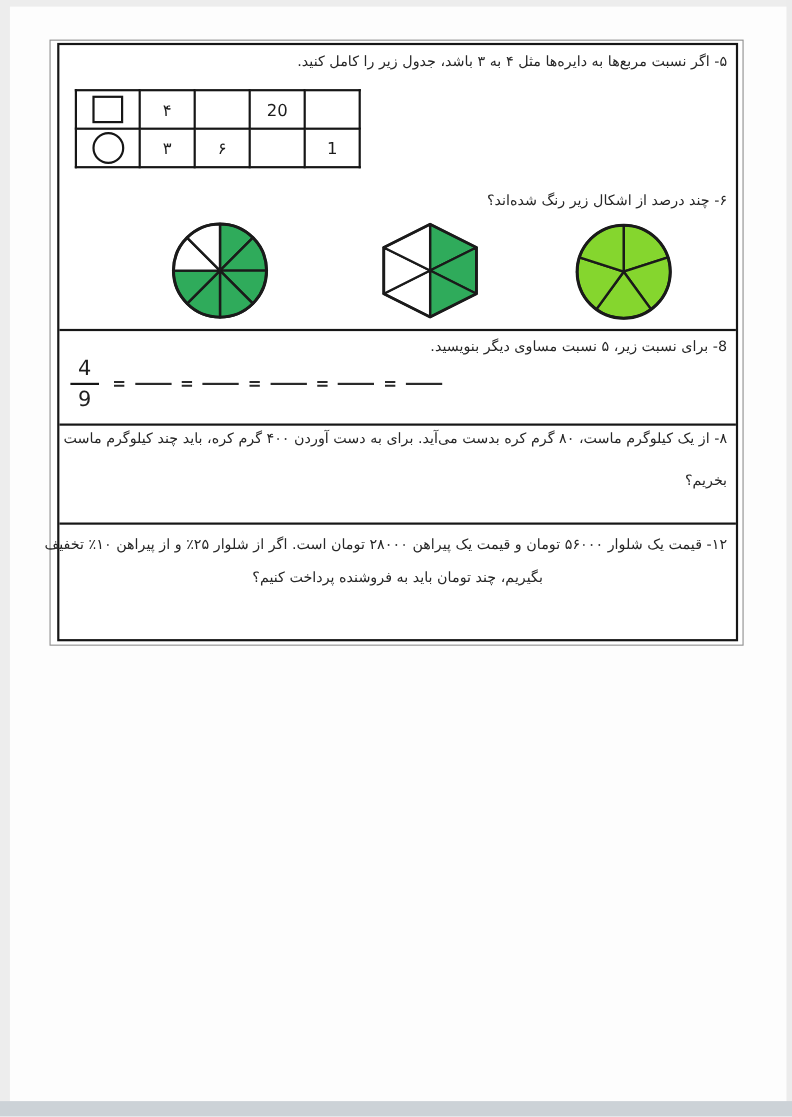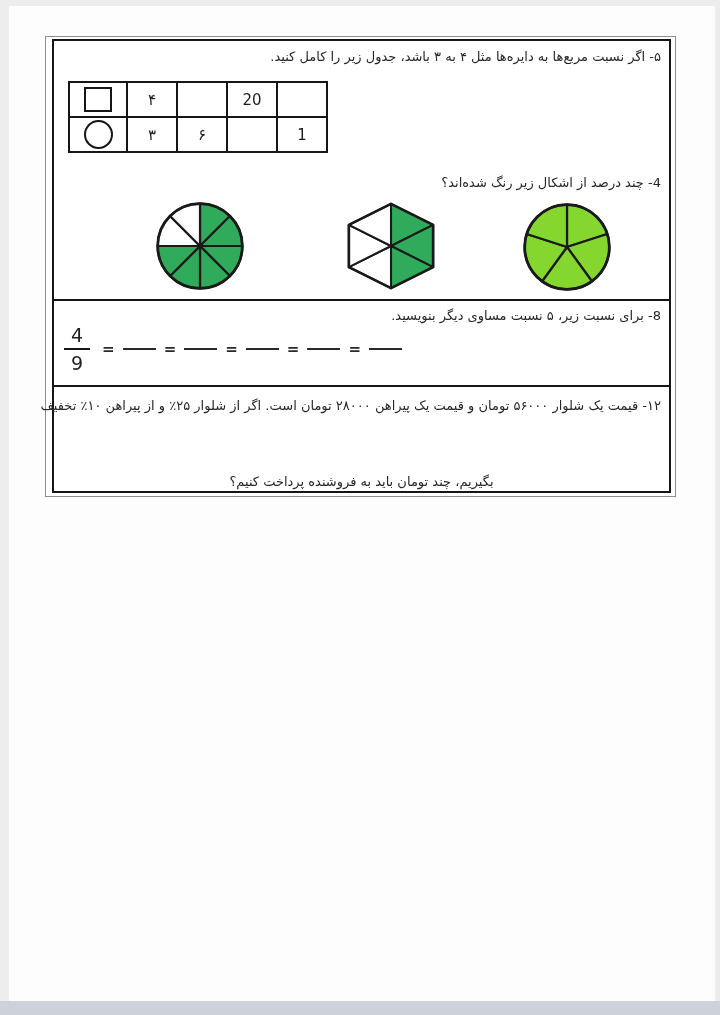--- a/index.html
+++ b/index.html
@@ -25,21 +25,21 @@
   .sheet-inner{border:2.5px solid #161616;}
   .row{position:relative;border-bottom:2px solid #161616;}
   .row:last-child{border-bottom:none;}
   .r1{height:258px}.r2{height:84px}.r3{height:88px}
   .r4{height:102px}.r5{height:108px}.r6{height:118px}.r7{height:104px}
 
   .qline{
     position:absolute;right:8px;direction:rtl;unicode-bidi:plaintext;
     white-space:nowrap;font-size:13px;line-height:18px;color:#272727;
   }
-  .center-line{left:0;right:0;text-align:center;margin-top:46px;}
+  .center-line{left:0;right:0;text-align:center;}
 
   
   .ratio-table{
     position:absolute;left:14px;top:40px;border-collapse:collapse;
   }
   .ratio-table td{
     border:2px solid #161616;width:48px;height:33px;
     text-align:center;vertical-align:middle;
     font-size:15px;color:#1d1d1d;padding:0;
   }
@@ -95,21 +95,21 @@
             <div class="ci-icon"></div>
           </td>
           <td>۳</td>
           <td>۶</td>
           <td></td>
           <td>1</td>
         </tr>
       </tbody>
         </table>
 
-      <div class="qline" style="top:133px">4- چند درصد از اشکال زیر رنگ شده‌اند؟</div>
+      <div class="qline" style="top:133px">۶- چند درصد از اشکال زیر رنگ شده‌اند؟</div>
 
       <div class="shape shape-0"><svg width="92" height="92" viewBox="0 0 100 100">
             <path d="M 50 50 L 50.00 4.00 A 46 46 0 0 1 82.53 17.47 Z" fill="#2fab5b" stroke="#1a1a1a" stroke-width="2.4" stroke-linejoin="round"></path>
             <path d="M 50 50 L 82.53 17.47 A 46 46 0 0 1 96.00 50.00 Z" fill="#2fab5b" stroke="#1a1a1a" stroke-width="2.4" stroke-linejoin="round"></path>
             <path d="M 50 50 L 96.00 50.00 A 46 46 0 0 1 82.53 82.53 Z" fill="#2fab5b" stroke="#1a1a1a" stroke-width="2.4" stroke-linejoin="round"></path>
             <path d="M 50 50 L 82.53 82.53 A 46 46 0 0 1 50.00 96.00 Z" fill="#2fab5b" stroke="#1a1a1a" stroke-width="2.4" stroke-linejoin="round"></path>
             <path d="M 50 50 L 50.00 96.00 A 46 46 0 0 1 17.47 82.53 Z" fill="#2fab5b" stroke="#1a1a1a" stroke-width="2.4" stroke-linejoin="round"></path>
             <path d="M 50 50 L 17.47 82.53 A 46 46 0 0 1 4.00 50.00 Z" fill="#2fab5b" stroke="#1a1a1a" stroke-width="2.4" stroke-linejoin="round"></path>
             <path d="M 50 50 L 4.00 50.00 A 46 46 0 0 1 17.47 17.47 Z" fill="#ffffff" stroke="#1a1a1a" stroke-width="2.4" stroke-linejoin="round"></path>
             <path d="M 50 50 L 17.47 17.47 A 46 46 0 0 1 50.00 4.00 Z" fill="#ffffff" stroke="#1a1a1a" stroke-width="2.4" stroke-linejoin="round"></path>
@@ -149,20 +149,24 @@
             <span class="eq">=</span>
             <span class="blank-bar"></span>
             <span class="eq">=</span>
             <span class="blank-bar"></span>
             <span class="eq">=</span>
             <span class="blank-bar"></span>
           </span>
       </div>
     </div>
 
+    <div class="row r3">
+      <div class="qline" style="top:4px">۸- از یک کیلوگرم ماست، ۸۰ گرم کره بدست می‌آید. برای به دست آوردن ۴۰۰ گرم کره، باید چند کیلوگرم ماست</div>
+      <div class="qline" style="top:42px">بخریم؟</div>
+    </div>
 
 
 
 
     <div class="row r7">
       <div class="qline" style="top:10px">۱۲- قیمت یک شلوار ۵۶۰۰۰ تومان و قیمت یک پیراهن ۲۸۰۰۰ تومان است. اگر از شلوار ۲۵٪ و از پیراهن ۱۰٪ تخفیف</div>
       <div class="qline center-line" style="top:40px">بگیریم، چند تومان باید به فروشنده پرداخت کنیم؟</div>
     </div>
 
   </div>

